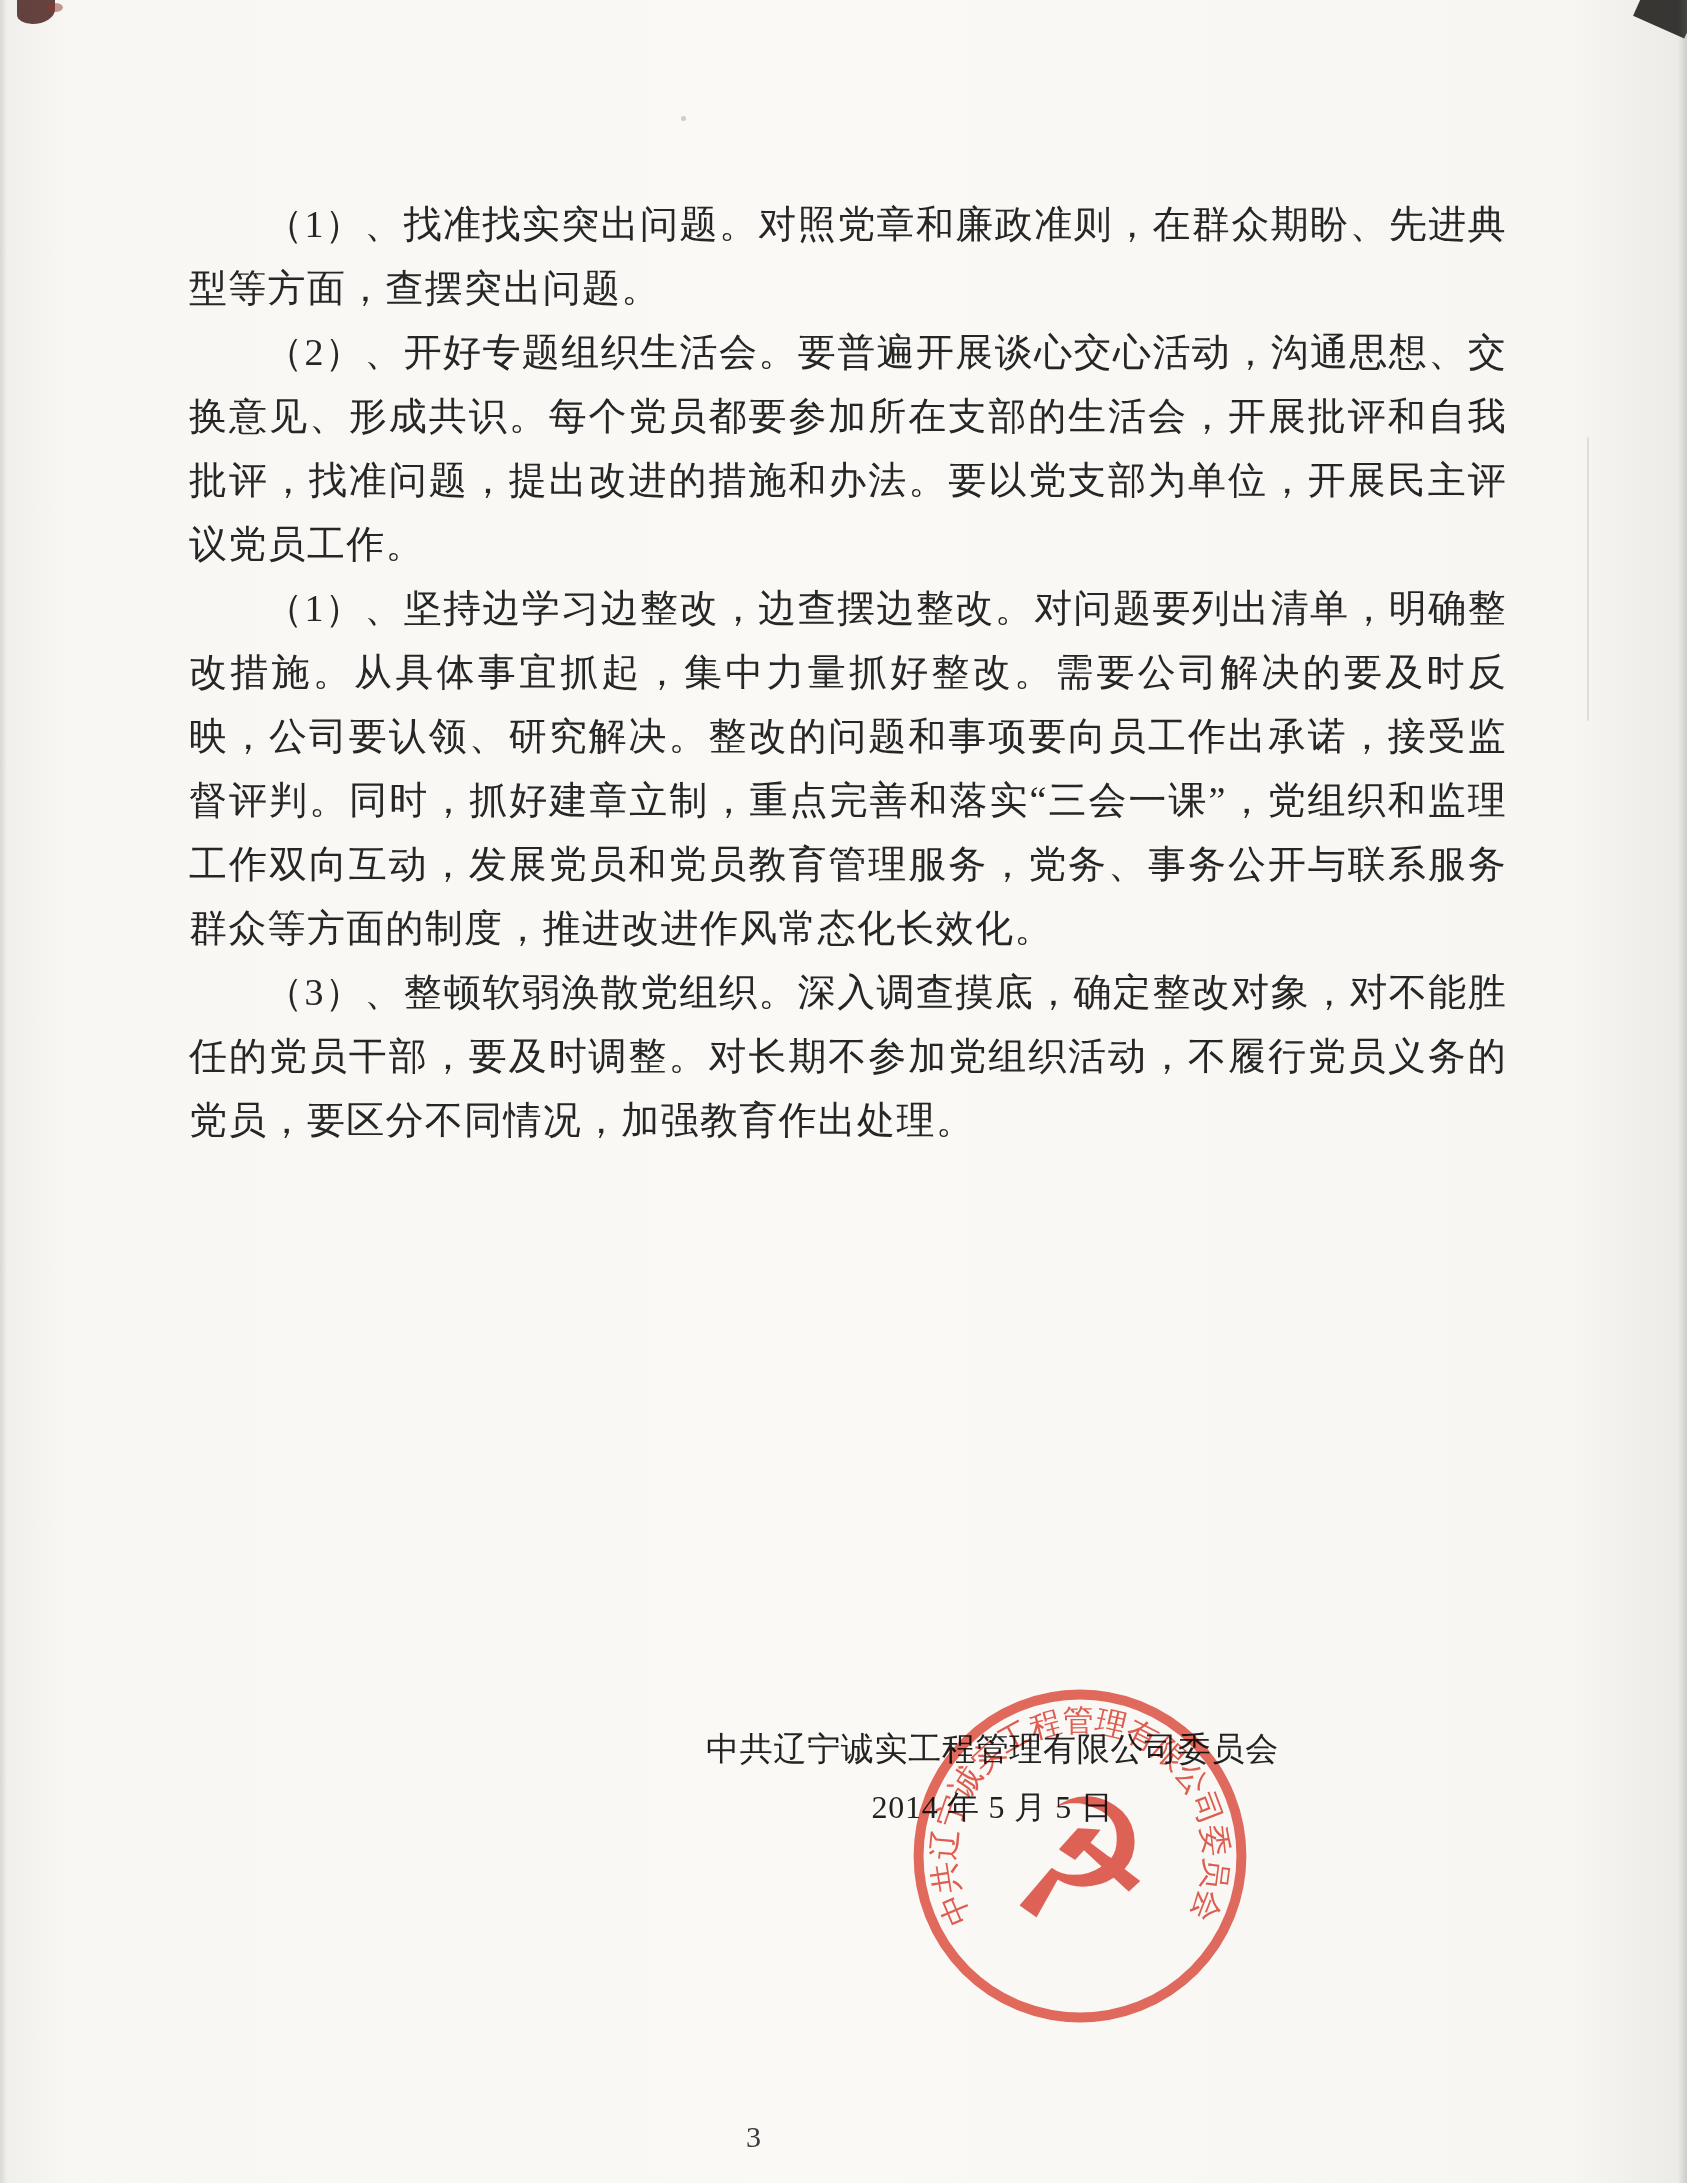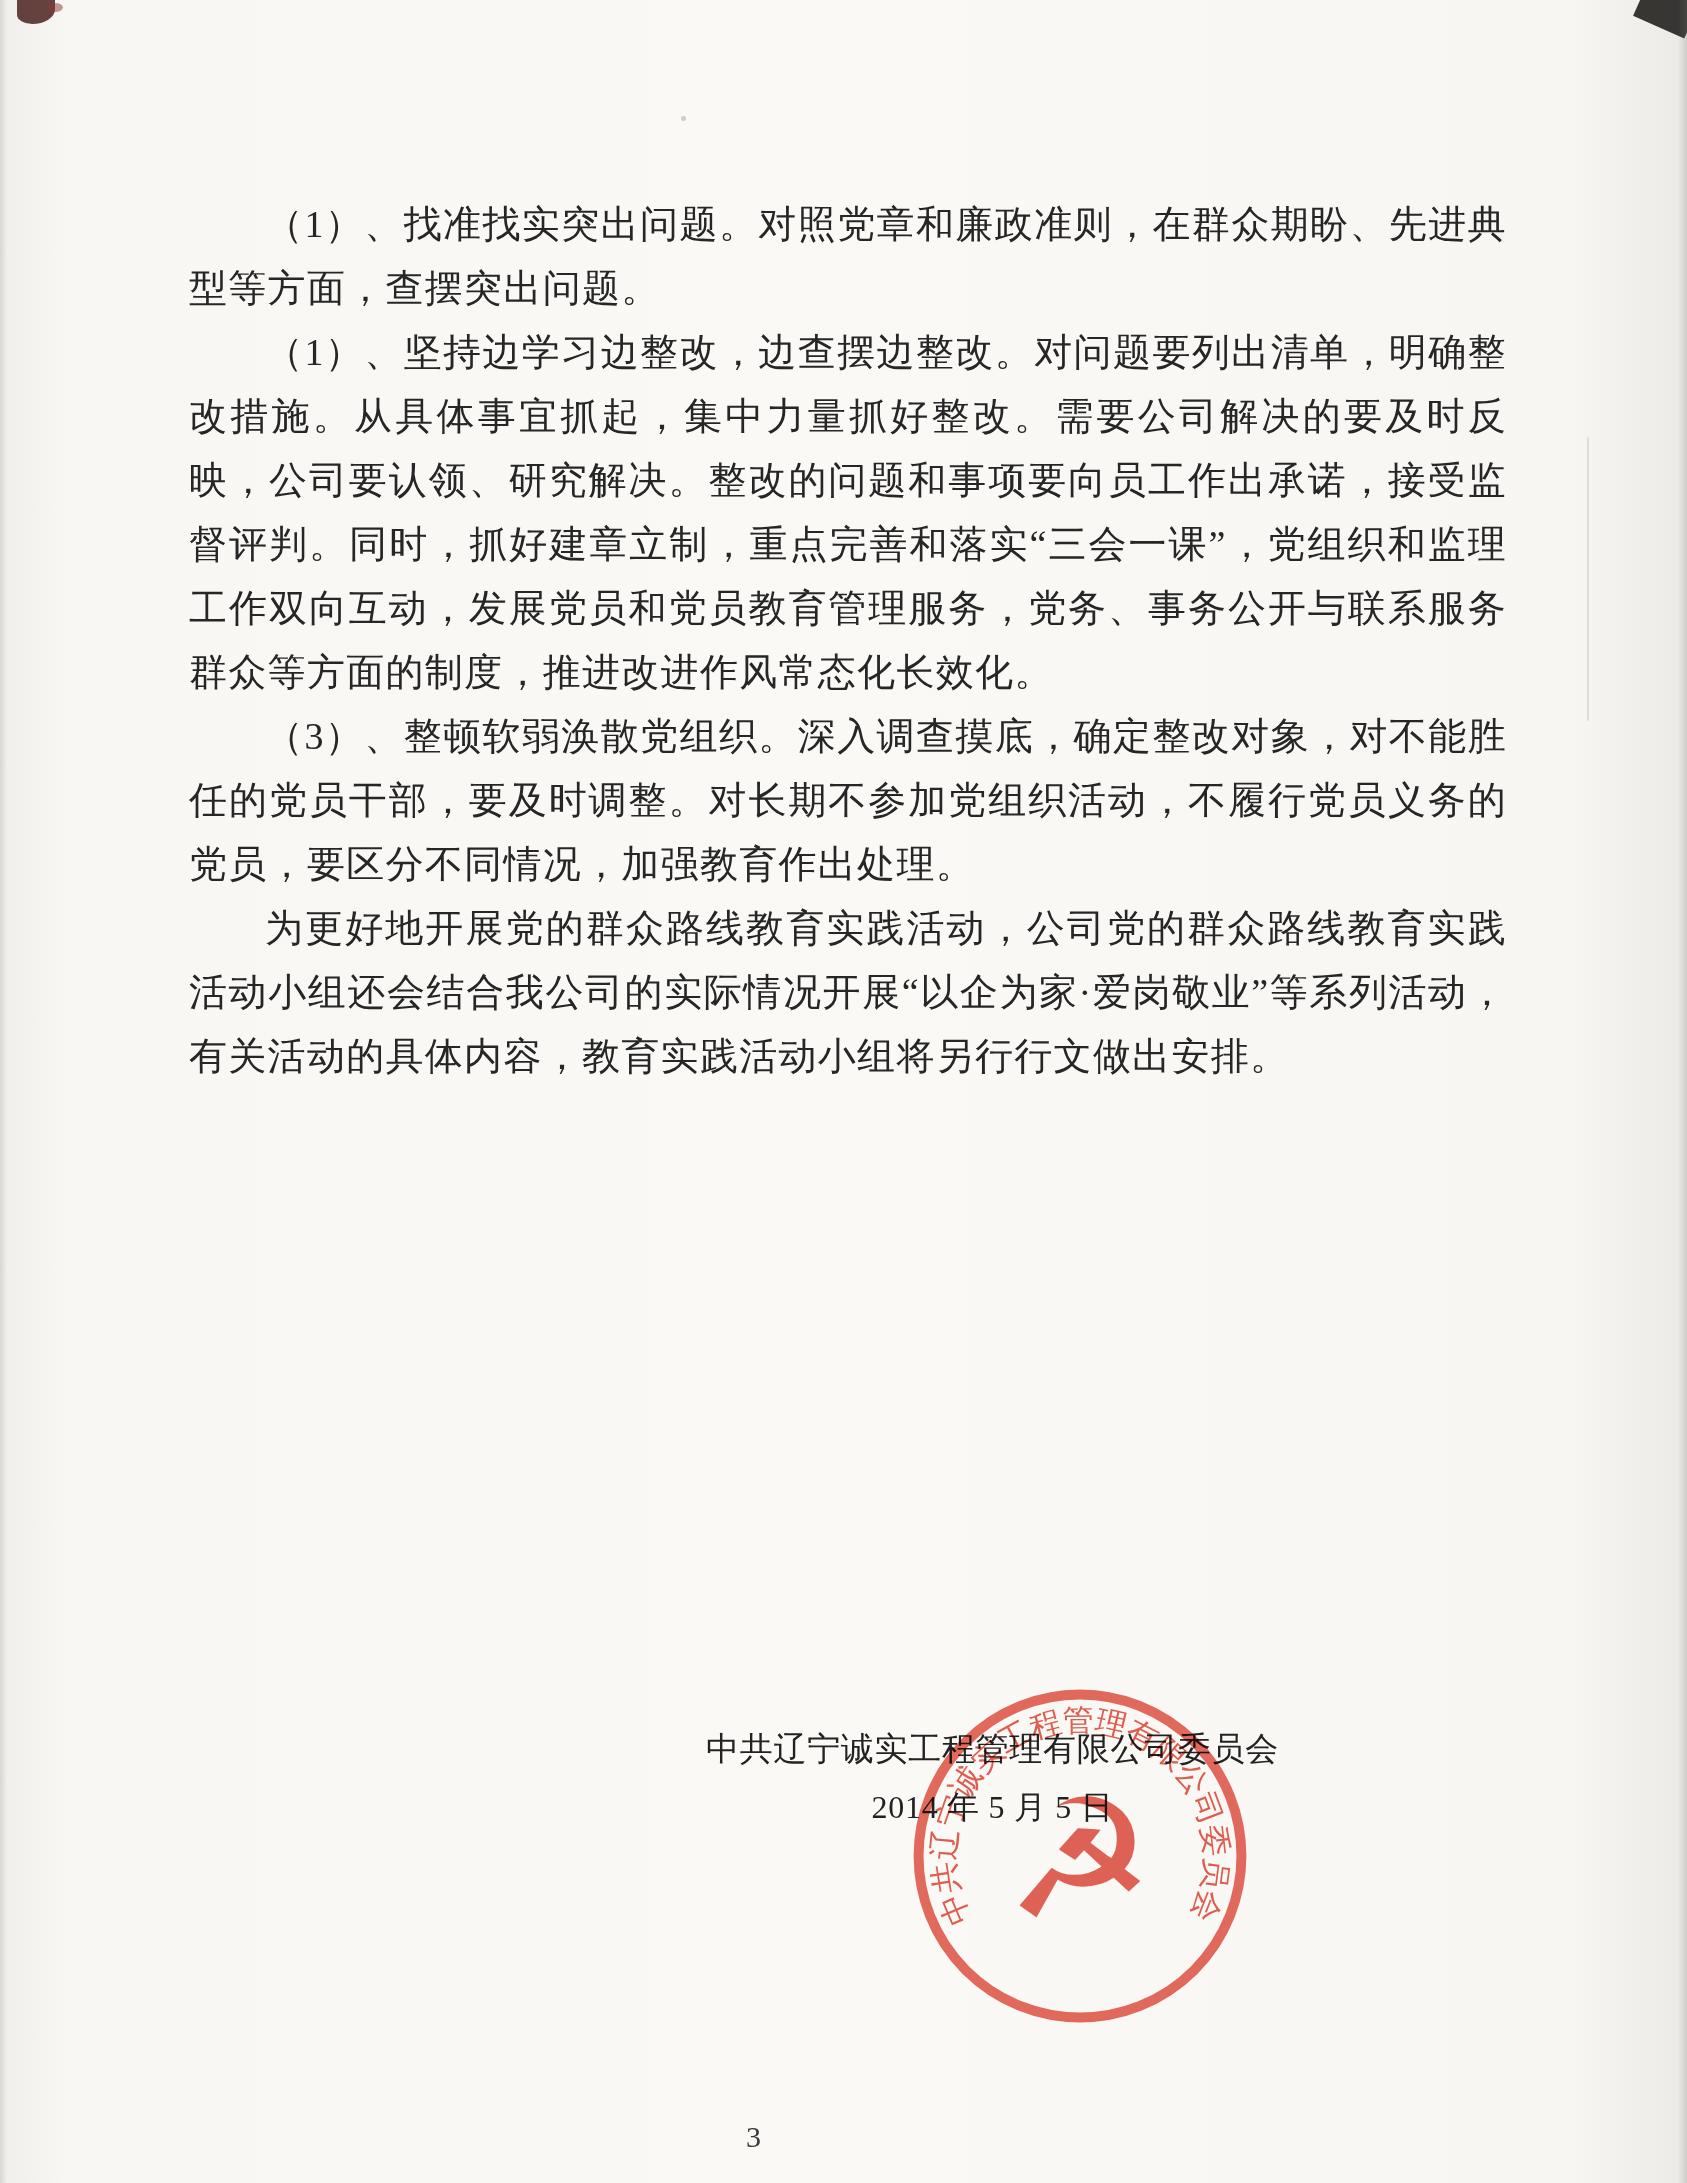--- a/index.html
+++ b/index.html
@@ -55,23 +55,23 @@
   <div class="artifact art-tl"></div>
   <div class="artifact art-tl2"></div>
   <div class="artifact art-tr"></div>
   <div class="artifact art-right-strip"></div>
   <div class="artifact art-left-strip"></div>
   <div class="artifact art-crease"></div>
   <div class="artifact art-speck"></div>
 
   <div class="doc-body">
     <p>（1）、找准找实突出问题。对照党章和廉政准则，在群众期盼、先进典型等方面，查摆突出问题。</p>
+    <p>（2）、开好专题组织生活会。要普遍开展谈心交心活动，沟通思想、交换意见、形成共识。每个党员都要参加所在支部的生活会，开展批评和自我批评，找准问题，提出改进的措施和办法。要以党支部为单位，开展民主评议党员工作。</p>
     <p>（1）、坚持边学习边整改，边查摆边整改。对问题要列出清单，明确整改措施。从具体事宜抓起，集中力量抓好整改。需要公司解决的要及时反映，公司要认领、研究解决。整改的问题和事项要向员工作出承诺，接受监督评判。同时，抓好建章立制，重点完善和落实“三会一课”，党组织和监理工作双向互动，发展党员和党员教育管理服务，党务、事务公开与联系服务群众等方面的制度，推进改进作风常态化长效化。</p>
     <p>（3）、整顿软弱涣散党组织。深入调查摸底，确定整改对象，对不能胜任的党员干部，要及时调整。对长期不参加党组织活动，不履行党员义务的党员，要区分不同情况，加强教育作出处理。</p>
-    <p>为更好地开展党的群众路线教育实践活动，公司党的群众路线教育实践活动小组还会结合我公司的实际情况开展“以企为家·爱岗敬业”等系列活动，有关活动的具体内容，教育实践活动小组将另行行文做出安排。</p>
   </div>
 
   <div class="sig">
     <div>中共辽宁诚实工程管理有限公司委员会</div>
     <div class="date">2014 年 5 月 5 日</div>
   </div>
 
   <svg class="seal" viewBox="0 0 520 520">
     <circle cx="260" cy="260" r="244" fill="none" stroke="#dd3a2b" stroke-width="15" opacity="0.82"></circle>
     <path id="sealArc" fill="none" d="M 95.4 355.5 A 190 190 0 1 1 424.6 355.5"></path>

